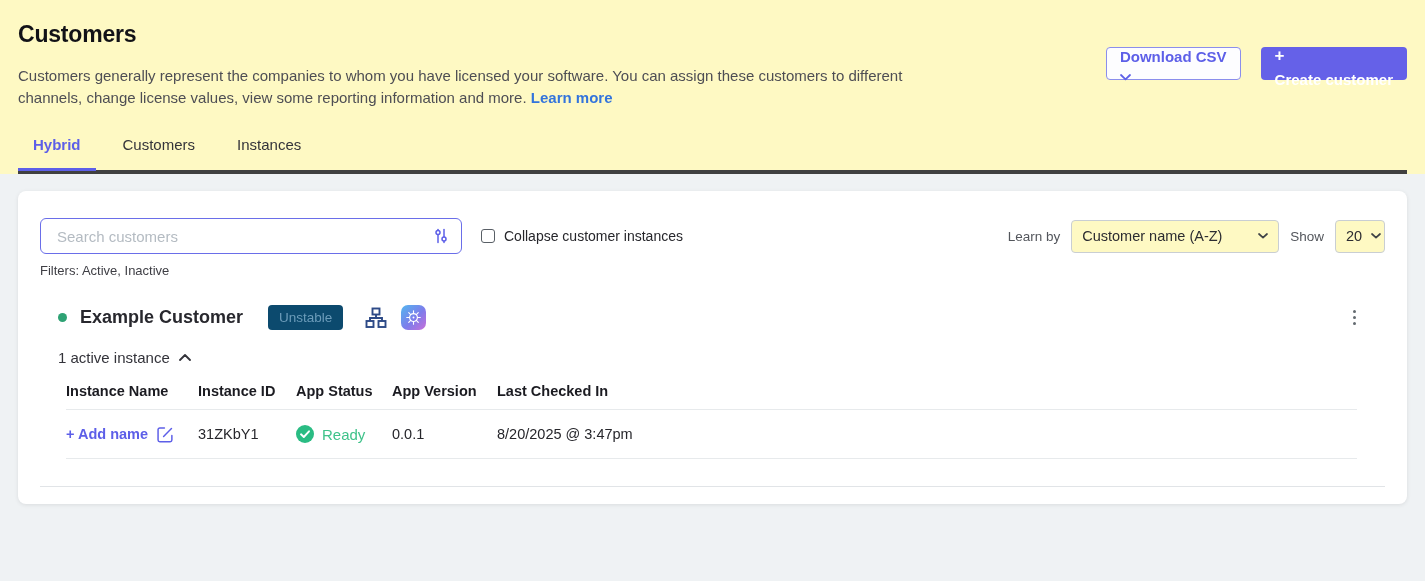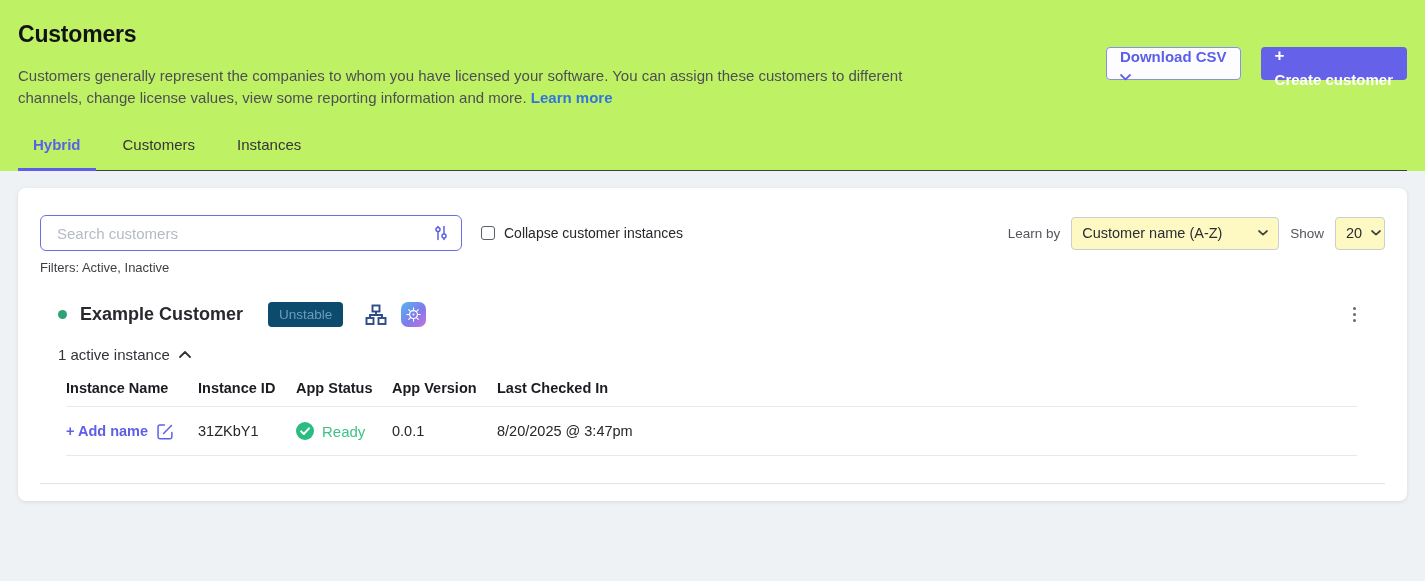--- a/index.html
+++ b/index.html
@@ -4,31 +4,31 @@
 <style>
   * { box-sizing: border-box; }
   html,body { margin:0; padding:0; }
   body {
     width:1425px; height:581px;
     font-family:"Liberation Sans", sans-serif;
     background:#eff2f4;
     overflow:hidden;
   }
   
-  .header { background:#bef264; padding:0 18px; position:relative; }
+  .header { background:#fef9c3; padding:0 18px; position:relative; }
   .page-title { margin:0; padding-top:21px; font-size:23px; font-weight:700; color:#121217; letter-spacing:-0.2px; }
   .desc { margin-top:17px; font-size:15px; line-height:22px; color:#4e4e54; }
   .link-blue { color:#3374dc; font-weight:600; text-decoration:none; cursor:pointer; }
   .header-actions { position:absolute; top:47px; right:18px; display:flex; gap:20px; }
   .btn { height:33px; border-radius:4px; font-size:15px; font-weight:700; display:flex; align-items:flex-start; cursor:pointer; font-family:inherit;flex-direction:column; }
   .btn-outline { padding:0 13px; gap:9px; border:1px solid #8b8eec; background:#fdfdff; color:#5d5fe8; }
   .btn-primary { padding:0 14px; gap:7px; border:none; background:#6561e8; color:#fff; }
   .btn-primary .plus { font-size:17px; font-weight:700; line-height:1; }
   
-  .tabs { display:flex; margin-top:27px; border-bottom:1px solid #404040; padding:0; }
+  .tabs { display:flex; margin-top:27px; border-bottom:4px solid #404040; padding:0; }
   .tab { padding:0 15px 15px; margin-right:12px; font-size:15px; color:#34343a; border-bottom:3px solid transparent; margin-bottom:-1px; cursor:pointer; }
   .tab.active { color:#5d5fe8; font-weight:700; border-bottom-color:#5d5fe8; }
   
   .content { background:#eff2f4; padding:17px 18px 21px; }
   .card { background:#fff; border-radius:8px; box-shadow:0 1px 4px rgba(0,0,0,0.09); padding:27px 22px 17px; }
   .toolbar { display:flex; align-items:center; }
   .search-wrap { position:relative; width:422px; }
   .search-input { width:100%; height:36px; border:1px solid #6a6ee9; border-radius:6px; padding:0 42px 0 16px; font-size:15px; color:#2f2f33; font-family:inherit; outline:none; background:#fff; }
   .search-input::placeholder { color:#b4bbc2; }
   .filter-icon { position:absolute; right:12px; top:9px; cursor:pointer; }

